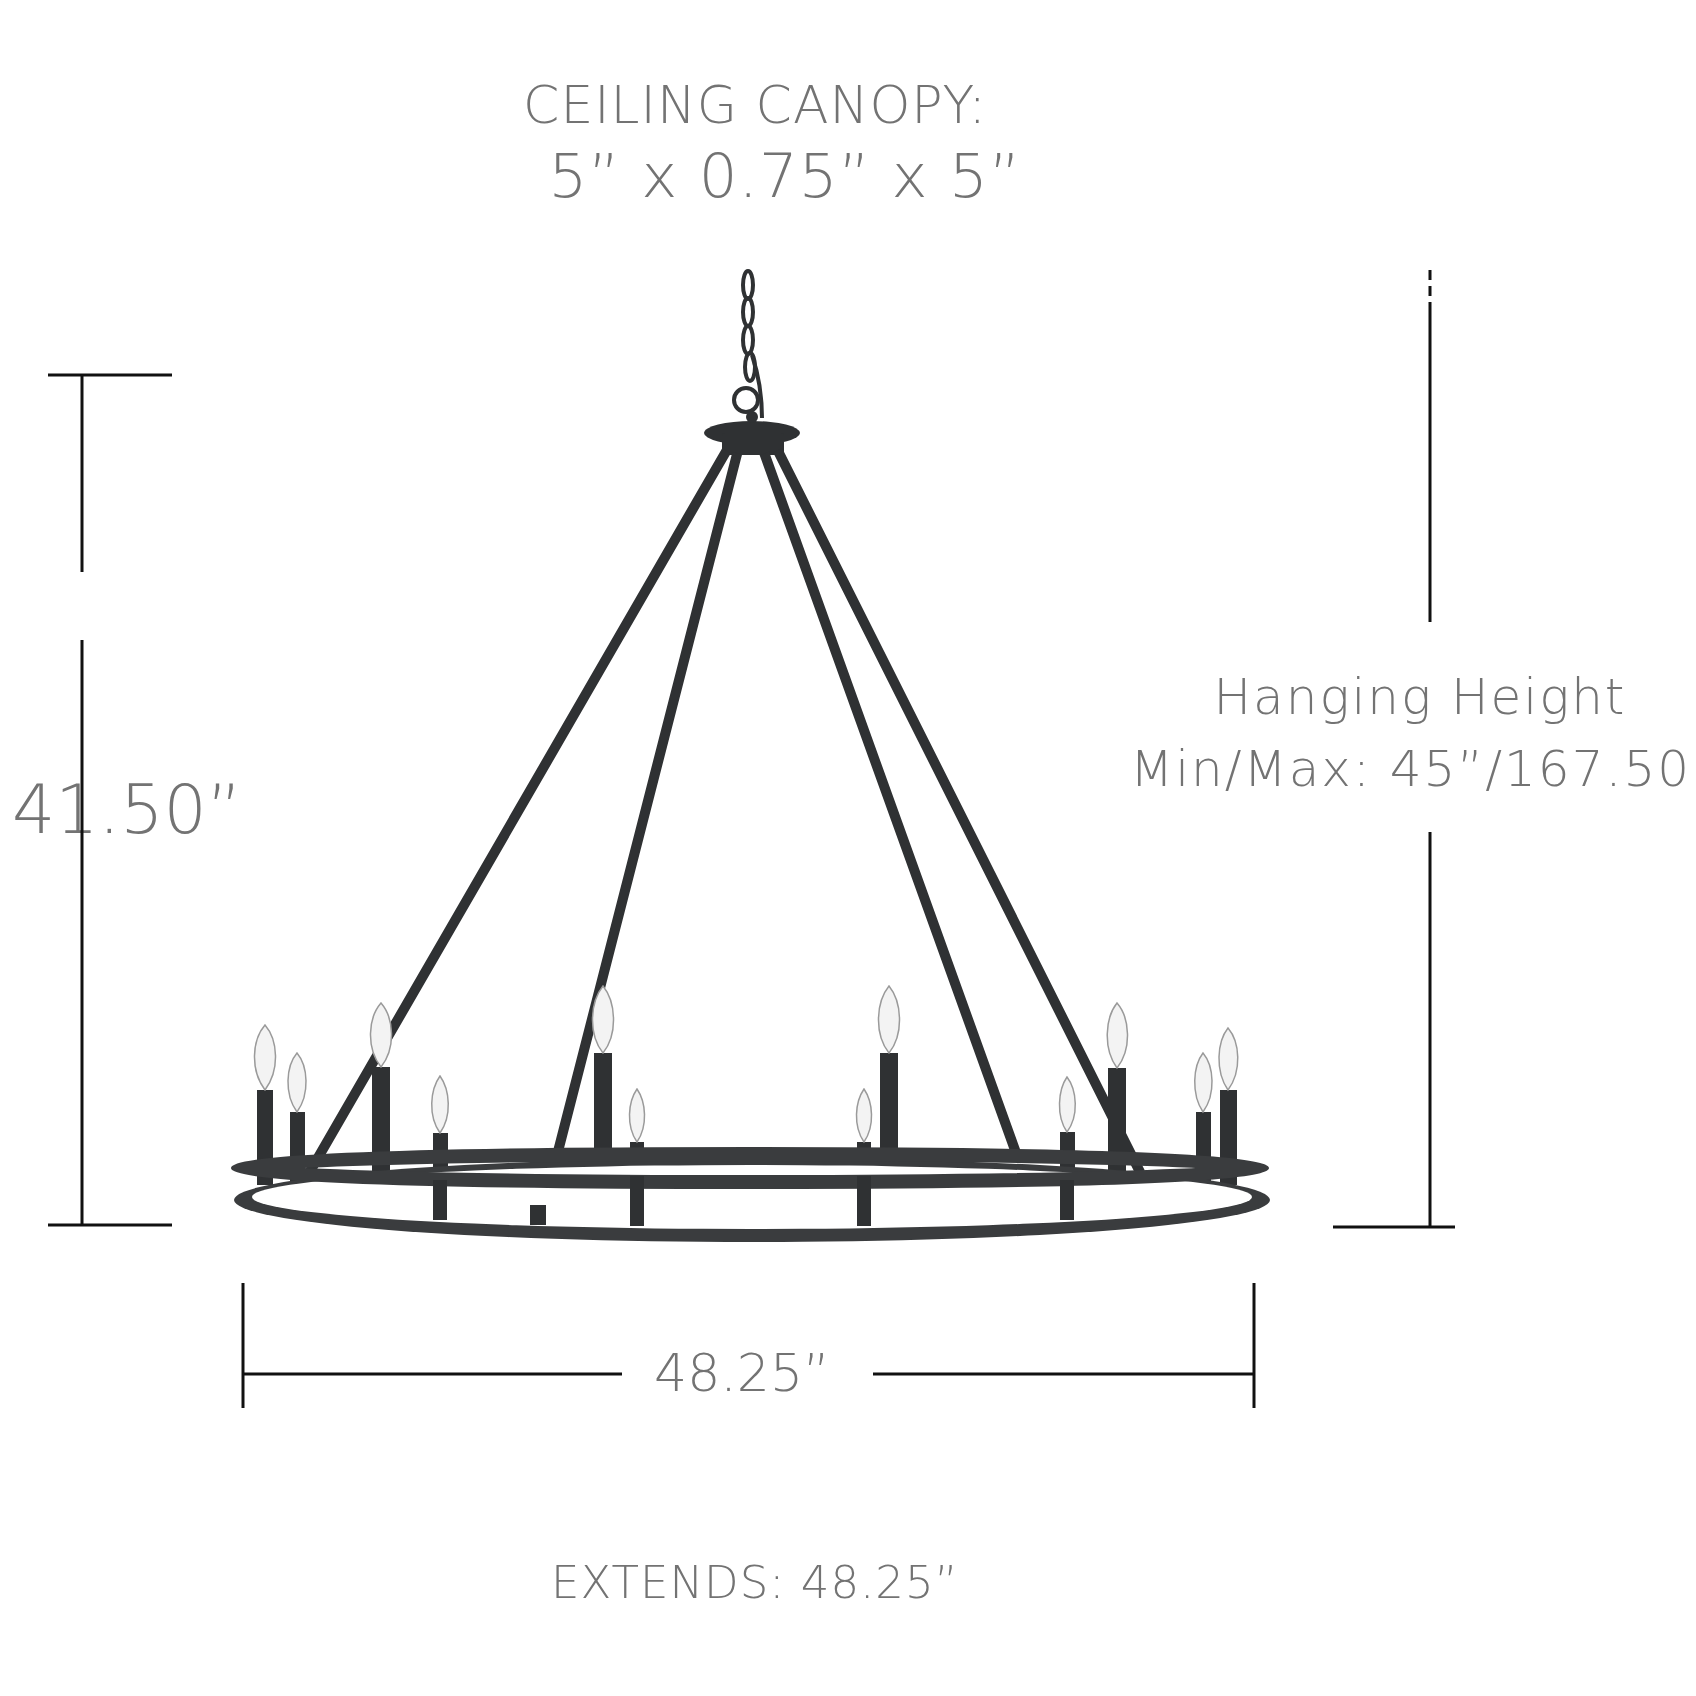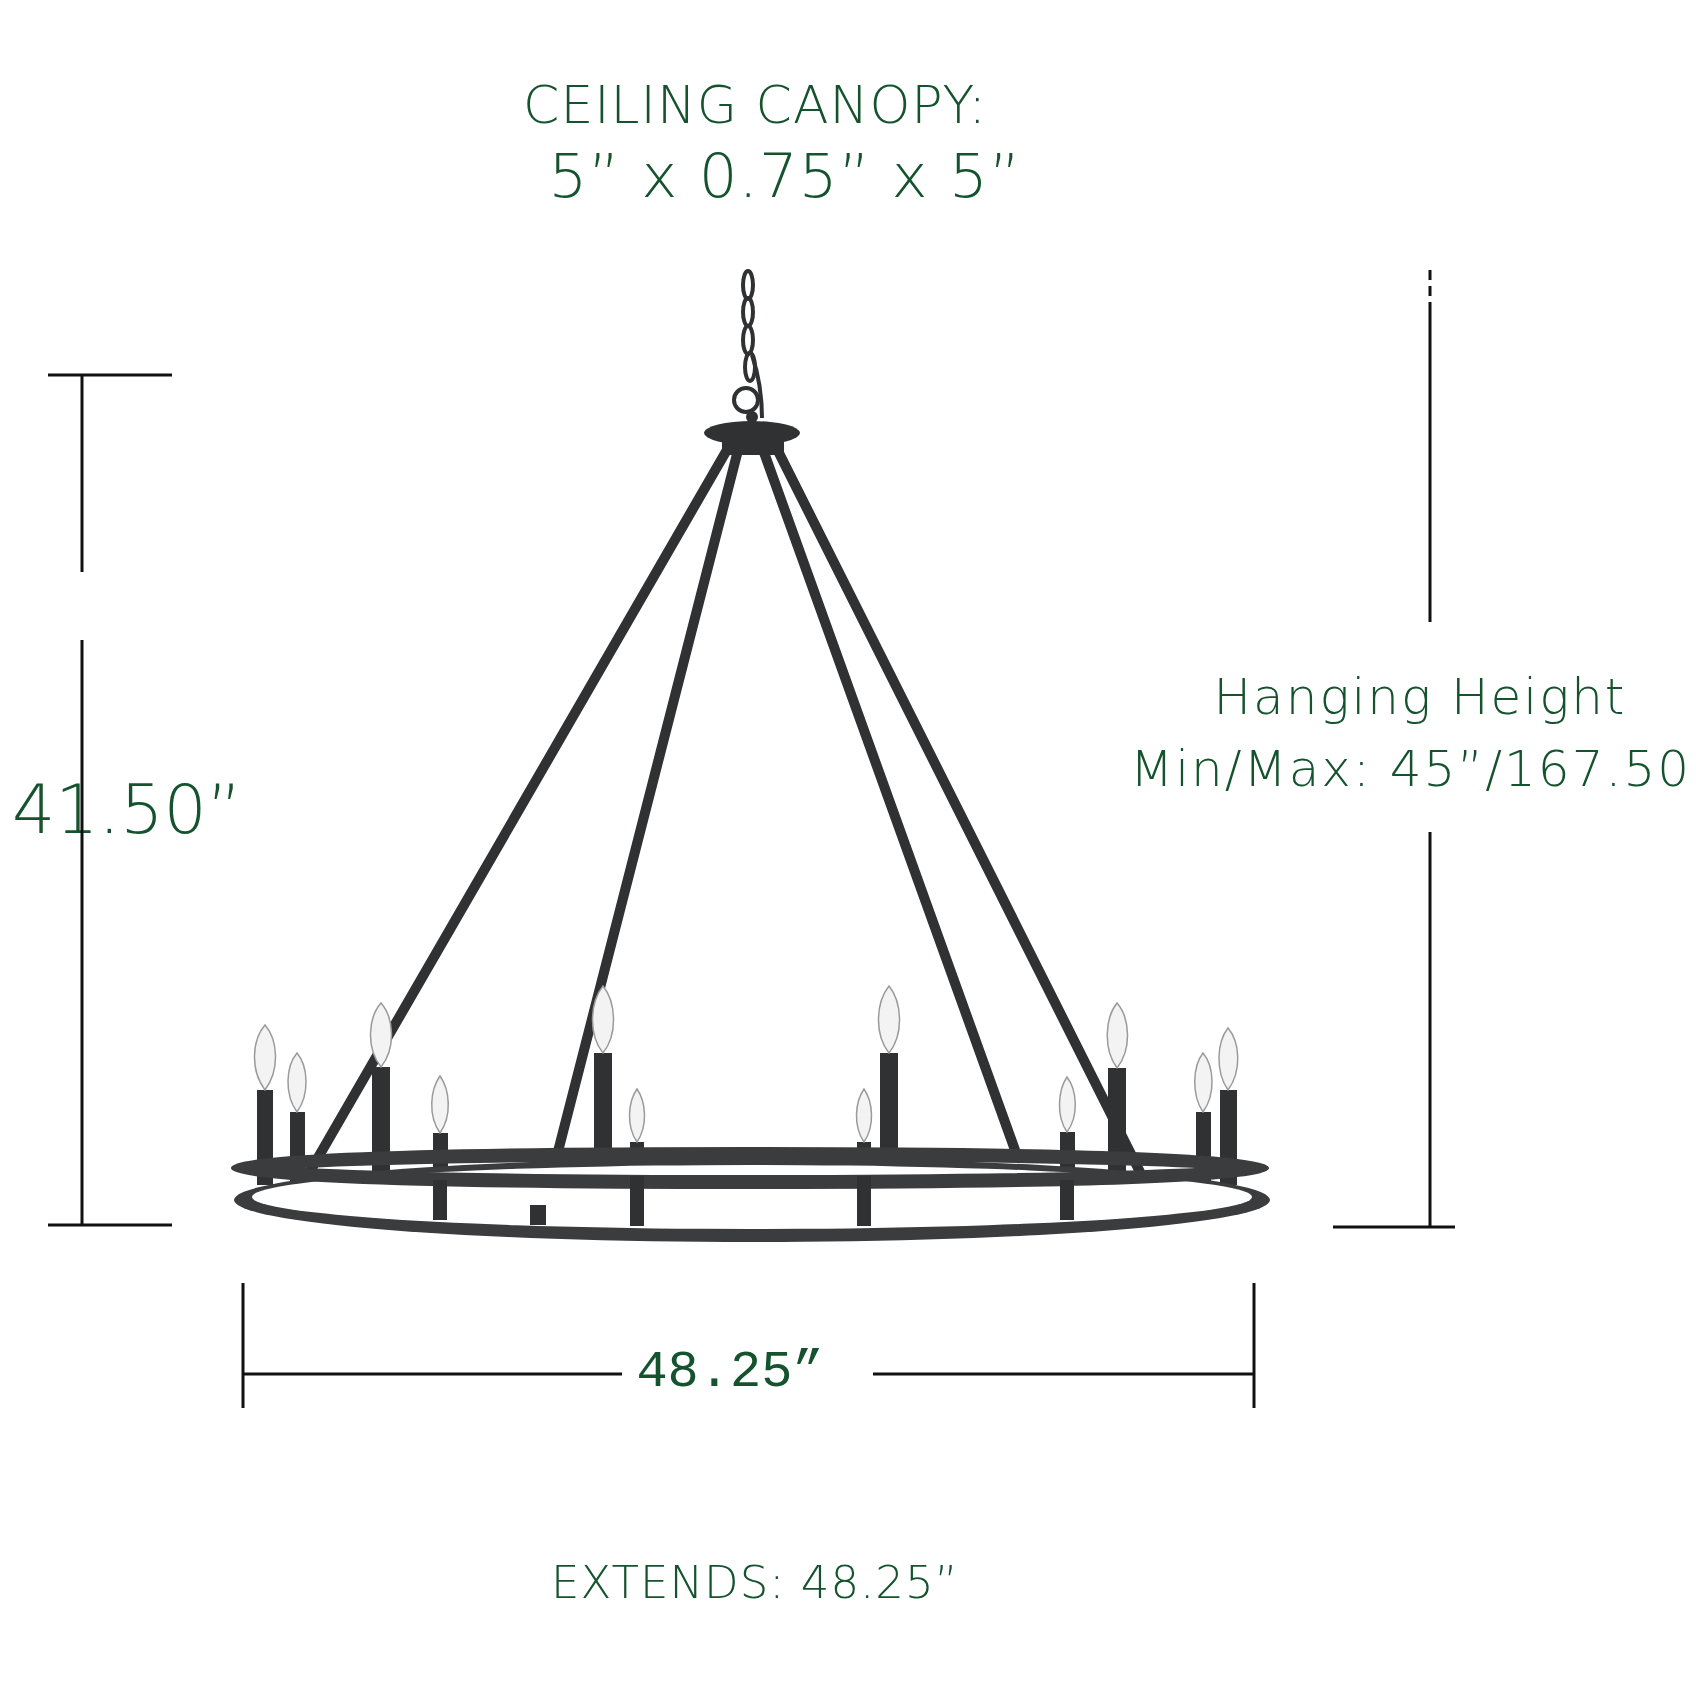--- a/index.html
+++ b/index.html
@@ -1,23 +1,23 @@
 <!DOCTYPE html>
 <html><head>
 <meta charset="utf-8">
 <style>
   html,body{margin:0;padding:0;background:#ffffff;}
   body{width:1696px;height:1696px;position:relative;overflow:hidden;font-family:"DejaVu Sans","Liberation Sans",sans-serif;color:#111;}
-  .label{position:absolute;white-space:nowrap;font-weight:300;letter-spacing:1px;color:#14532d;}
+  .label{position:absolute;white-space:nowrap;font-weight:300;letter-spacing:1px;color:#737373;}
   #canopy-title{left:0;width:1510px;text-align:center;top:75px;font-size:52px;}
   #canopy-dims{left:12px;width:1510px;text-align:center;top:140px;font-size:61px;margin-left:18px;}
   #height-label{left:0;top:770px;font-size:68px;letter-spacing:0;margin-left:12px;}
   #hang-line1{left:1130px;width:580px;text-align:center;top:668px;font-size:50px;letter-spacing:2px;}
   #hang-line2{left:1130px;width:580px;text-align:center;top:740px;font-size:50px;letter-spacing:2px;}
-  #width-label{left:580px;width:300px;text-align:center;top:1343px;font-size:52px;letter-spacing:0;font-family:Liberation Mono, monospace;}
+  #width-label{left:592px;width:300px;text-align:center;top:1343px;font-size:52px;letter-spacing:0;}
   #extends-label{left:0;width:1510px;text-align:center;top:1556px;font-size:45px;}
   svg{position:absolute;left:0;top:0;}
 </style>
 </head>
 <body>
 
 <div class="label" id="canopy-title">CEILING CANOPY:</div>
 <div class="label" id="canopy-dims">5” x 0.75” x 5”</div>
 <div class="label" id="height-label">41.50”</div>
 <div class="label" id="hang-line1">Hanging Height</div>

